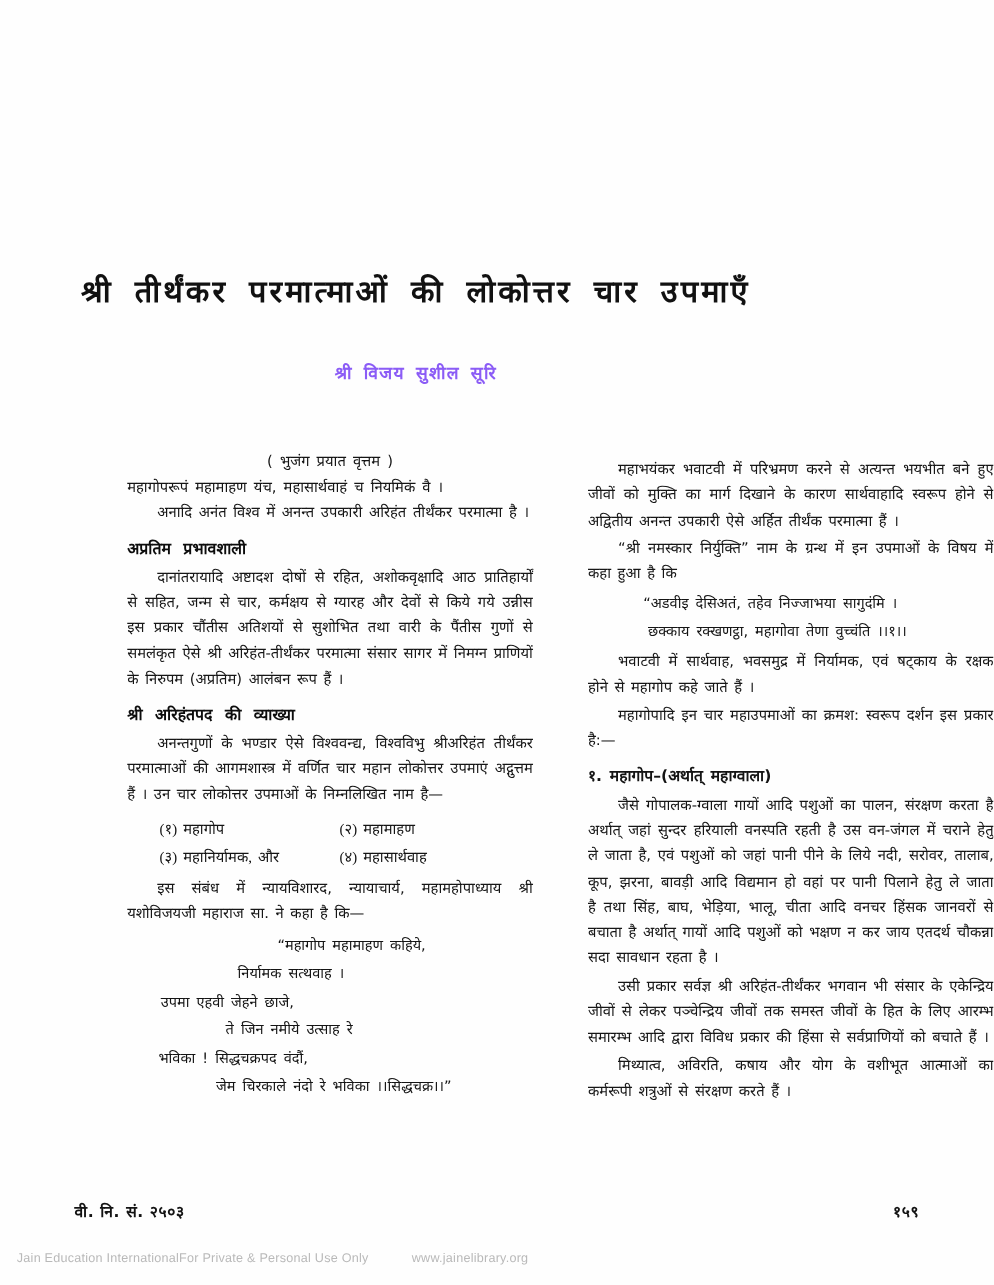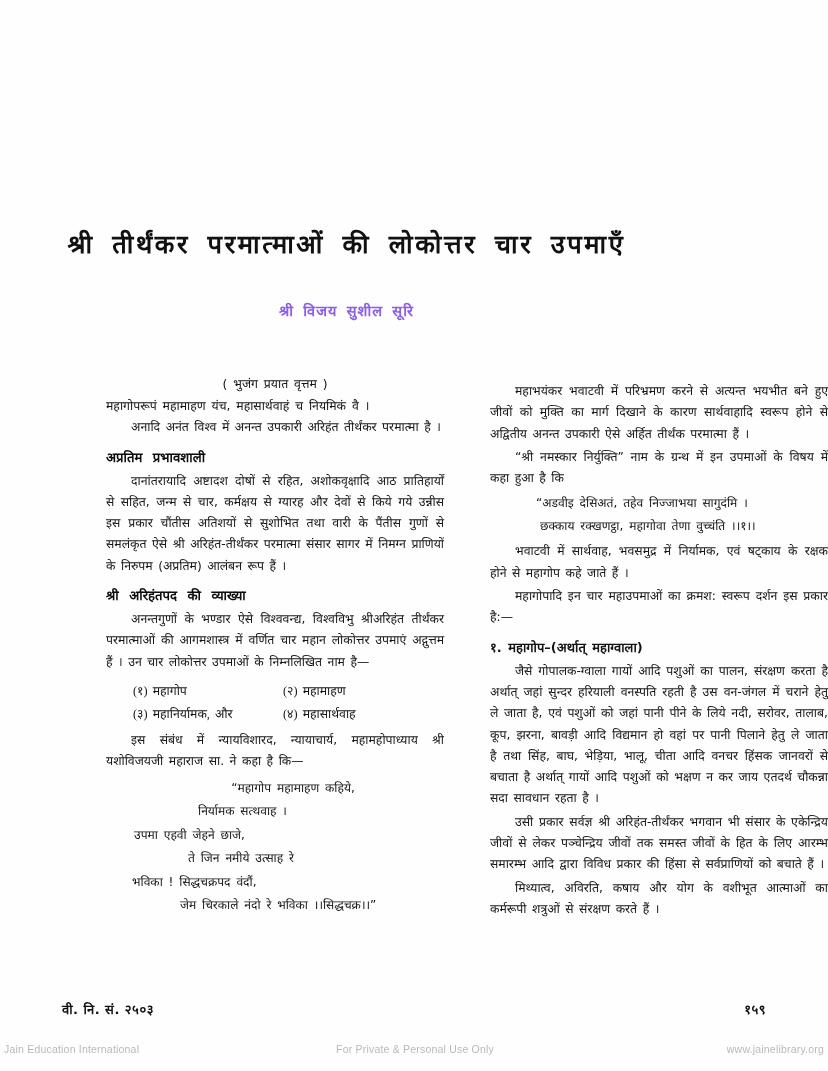--- a/index.html
+++ b/index.html
@@ -166,22 +166,22 @@
     letter-spacing: 0.5px;
     color: #131313;
   }
 
   .watermark {
     position: absolute;
     left: 0;
     right: 0;
     top: 1043px;
     display: flex;
-    justify-content: space-between;
-    padding: 0 4px;
+    justify-content: flex-start;
+    padding: 0 14px;
     font-family: "Liberation Sans", "DejaVu Sans", sans-serif;
     font-size: 10.5px;
     color: #b9b9b9;
     letter-spacing: 0.2px;
   }
   .watermark .wm-center { margin-right: 36px; }
 </style>
 </head>
 <body>
 

